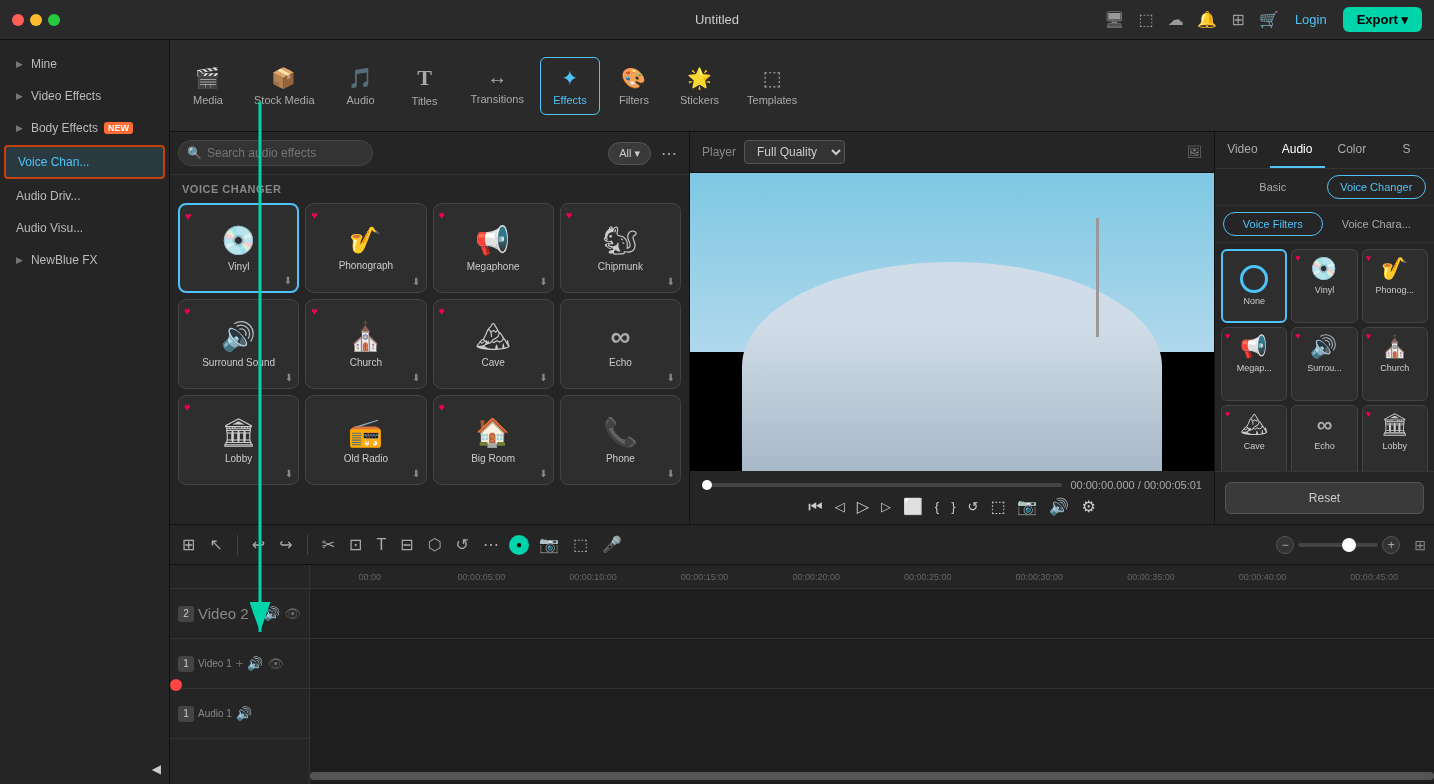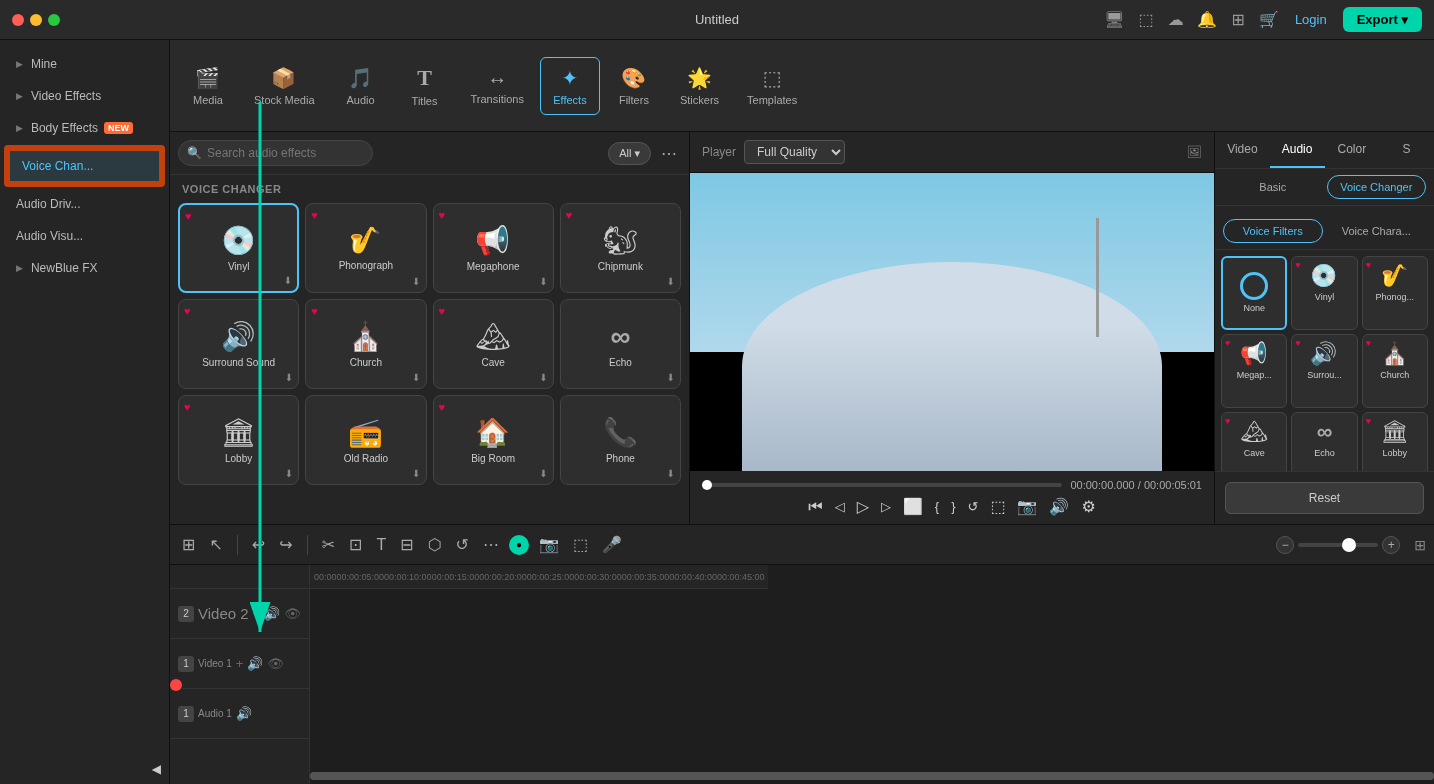--- a/index.html
+++ b/index.html
@@ -412,21 +412,20 @@
     }
     .right-filter-tab {
       flex: 1;
       padding: 5px 4px;
       text-align: center;
       font-size: 11px;
       color: #aaa;
       cursor: pointer;
       border-radius: 16px;
       border: 1px solid transparent;
-      margin-top: 7px;
     }
     .right-filter-tab.active {
       color: #4fc3f7;
       border: 1px solid #4fc3f7;
     }
 
     .right-grid {
       display: grid;
       grid-template-columns: repeat(3, 1fr);
       gap: 4px;
@@ -587,20 +586,21 @@
       background: #444;
       display: flex; align-items: center; justify-content: center;
       font-size: 10px; color: #ccc;
     }
 
     .timeline-tracks {
       flex: 1;
       overflow: hidden;
       position: relative;
       display: flex;
+      flex-direction: column;
     }
     .timeline-ruler {
       height: 24px;
       background: #252525;
       border-bottom: 1px solid #333;
       display: flex;
       align-items: center;
       padding: 0 4px;
       overflow: hidden;
       position: relative;
@@ -706,21 +706,21 @@
     </div>
     <div class="sidebar-item">
       <span class="arrow">▶</span>
       <span>Video Effects</span>
     </div>
     <div class="sidebar-item">
       <span class="arrow">▶</span>
       <span>Body Effects</span>
       <span class="badge-new">NEW</span>
     </div>
-    <div class="sidebar-item active" style="background:#4fc3f722; border:6px solid #c2410c; color:#4fc3f7;">
+    <div class="sidebar-item active" style="background:#4fc3f722; border:2px solid #c2410c; color:#4fc3f7;">
       <span>Voice Chan...</span>
     </div>
     <div class="sidebar-item">
       <span>Audio Driv...</span>
     </div>
     <div class="sidebar-item">
       <span>Audio Visu...</span>
     </div>
     <div class="sidebar-item">
       <span class="arrow">▶</span>

